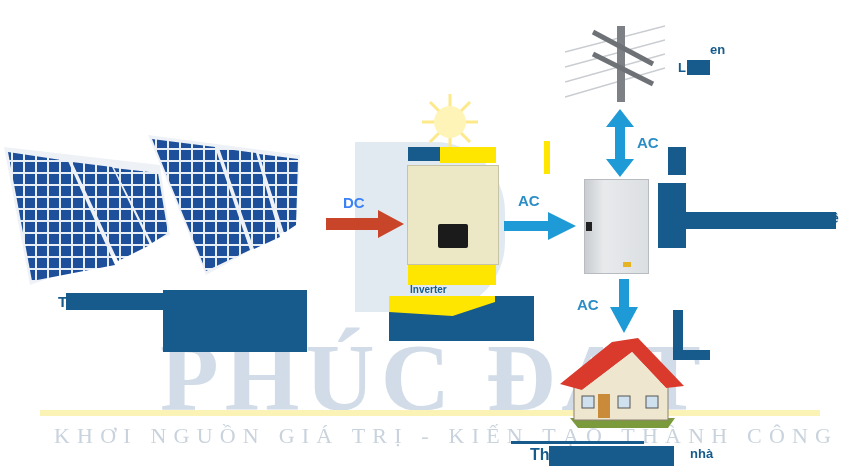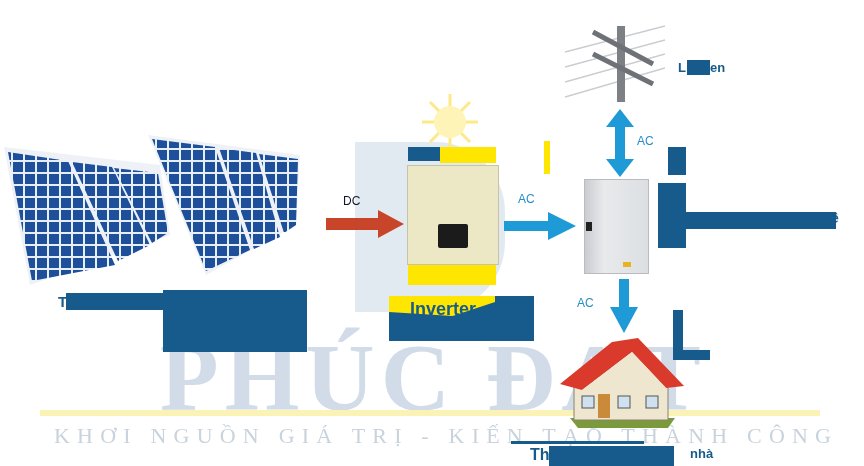--- a/index.html
+++ b/index.html
@@ -11,21 +11,21 @@
   .wm-line { left:40px; top:410px; width:780px; height:6px; background:#fbf2b5; }
   .wm-slogan { left:38px; top:423px; font-family:"Liberation Serif", serif; font-size:22px; letter-spacing:7.2px; color:#c9d3dd; white-space:nowrap;margin-left:16px; }
   .wm-p { left:355px; top:142px; width:150px; height:170px; background:#dbe5ee; opacity:0.8; border-radius:0 70px 70px 0; }
 
   
   .mask { background:#175b8c; }
   .yellow { background:#ffe600; }
 
   
   .lbl { font-weight:bold; color:#175b8c; white-space:nowrap; }
-  .flow-lbl { font-size:12px; font-weight:normal; white-space:nowrap; }
+  .flow-lbl { font-size:15px; font-weight:bold; white-space:nowrap; }
 
   svg { display:block; }
 </style>
 </head>
 <body>
 
 <div class="abs wm-p"></div>
 <div class="abs wm-big">PHÚC ĐẠT</div>
 <div class="abs wm-line"></div>
 <div class="abs wm-slogan">KHƠI NGUỒN GIÁ TRỊ - KIẾN TẠO THÀNH CÔNG</div>
@@ -46,21 +46,21 @@
     <polygon points="152,14 215,22 250,125 206,146" fill="url(#cells)"></polygon>
     <polygon points="219,23 256,28 280,112 254,124" fill="url(#cells)"></polygon>
     <polygon points="259,29 298,34 296,100 284,108" fill="url(#cells)"></polygon>
   </svg>
 </div>
 
 <div class="abs lbl" style="left:58px;top:293px;font-size:15px;">T</div>
 <div class="abs mask" style="left:66px;top:293px;width:97px;height:17px;"></div>
 <div class="abs mask" style="left:163px;top:290px;width:144px;height:62px;"></div>
 
-<div class="abs flow-lbl" style="left:343px;top:194px;color:#0f172a;">DC</div>
+<div class="abs flow-lbl" style="left:343px;top:194px;color:#3b82f6;">DC</div>
 <div class="abs" style="left:326px;top:209px;">
   <svg width="80" height="30" viewBox="0 0 80 30">
       <polygon points="0,9 52,9 52,1 78,15 52,29 52,21 0,21" fill="#c8452a"></polygon>
     </svg>
 </div>
 
 <div class="abs" style="left:418px;top:92px;">
   <svg width="64" height="60" viewBox="0 0 64 60">
     <g stroke="#fde98a" stroke-width="3">
       <line x1="32" y1="2" x2="32" y2="58"></line>
@@ -73,21 +73,21 @@
 </div>
 
 <div class="abs mask" style="left:408px;top:147px;width:32px;height:14px;"></div>
 <div class="abs yellow" style="left:440px;top:147px;width:56px;height:16px;"></div>
 <div class="abs" style="left:407px;top:165px;width:92px;height:100px;background:#ece7c4;border:1px solid #c7c3a7;">
   <div style="position:absolute;left:30px;top:58px;width:30px;height:24px;background:#1b1b1b;border-radius:2px;"></div>
 </div>
 <div class="abs yellow" style="left:408px;top:265px;width:88px;height:20px;"></div>
 <div class="abs mask" style="left:389px;top:296px;width:145px;height:45px;"></div>
 <div class="abs yellow" style="left:389px;top:296px;width:106px;height:20px;clip-path:polygon(0 0,100% 0,100% 30%,60% 100%,0 80%);"></div>
-<div class="abs lbl" style="left:410px;top:299px;font-size:18px;">Inverter</div>
+<div class="abs lbl" style="left:410px;top:284px;font-size:10px;">Inverter</div>
 <div class="abs yellow" style="left:544px;top:141px;width:6px;height:33px;"></div>
 
 <div class="abs flow-lbl" style="left:518px;top:192px;color:#2a8dc6;">AC</div>
 <div class="abs" style="left:504px;top:211px;">
   <svg width="74" height="30" viewBox="0 0 74 30">
       <polygon points="0,10 44,10 44,1 72,15 44,29 44,20 0,20" fill="#1e9ad6"></polygon>
     </svg>
 </div>
 
 <div class="abs" style="left:565px;top:22px;">
@@ -98,21 +98,21 @@
       <line x1="0" y1="60" x2="100" y2="32"></line>
         <line x1="0" y1="75" x2="100" y2="46"></line>
     </g>
     <rect x="52" y="4" width="8" height="76" fill="#7d8085"></rect>
     <line x1="28" y1="10" x2="88" y2="42" stroke="#6e7176" stroke-width="5"></line>
     <line x1="28" y1="32" x2="88" y2="62" stroke="#6e7176" stroke-width="5"></line>
   </svg>
 </div>
 <div class="abs lbl" style="left:678px;top:60px;font-size:13px;">L</div>
 <div class="abs mask" style="left:687px;top:60px;width:23px;height:15px;"></div>
-<div class="abs lbl" style="left:710px;top:60px;font-size:13px;">en</div>
+<div class="abs lbl" style="left:710px;top:42px;font-size:13px;">en</div>
 
 <div class="abs" style="left:605px;top:109px;">
   <svg width="30" height="68" viewBox="0 0 30 68">
       <polygon points="15,0 29,18 20,18 20,50 29,50 15,68 1,50 10,50 10,18 1,18" fill="#1e9ad6"></polygon>
     </svg>
 </div>
 <div class="abs flow-lbl" style="left:637px;top:134px;color:#2a8dc6;">AC</div>
 
 <div class="abs" style="left:584px;top:179px;width:65px;height:95px;background:linear-gradient(90deg,#c9ccd0,#e8eaec 30%,#dcdfe2);border:1px solid #b8bbbf;">
   <div style="position:absolute;left:1px;top:42px;width:6px;height:9px;background:#222;"></div>

